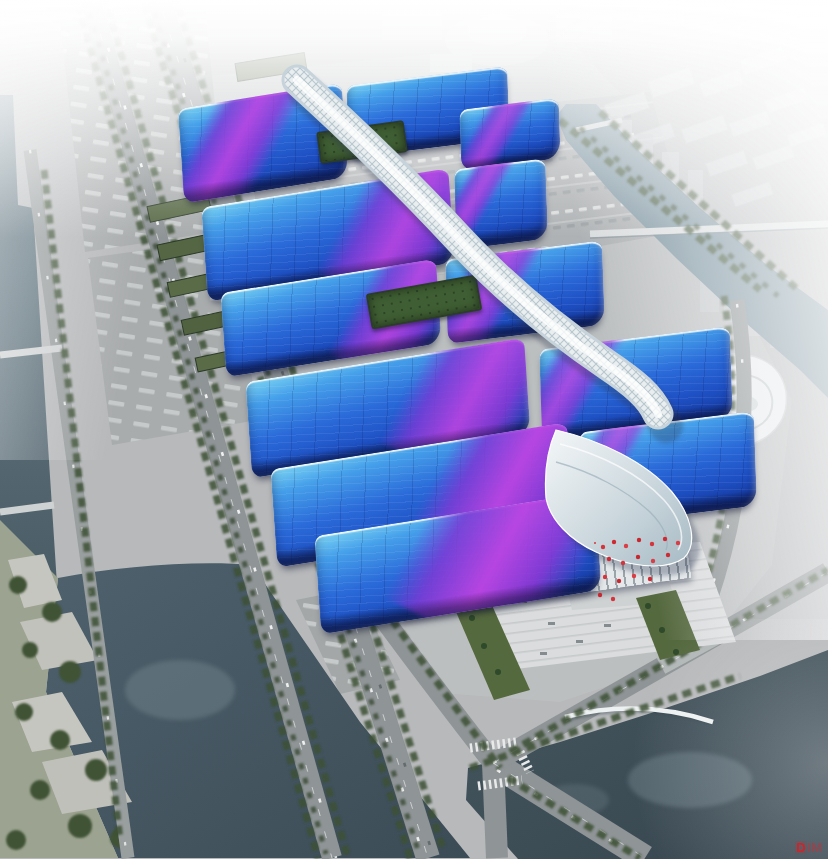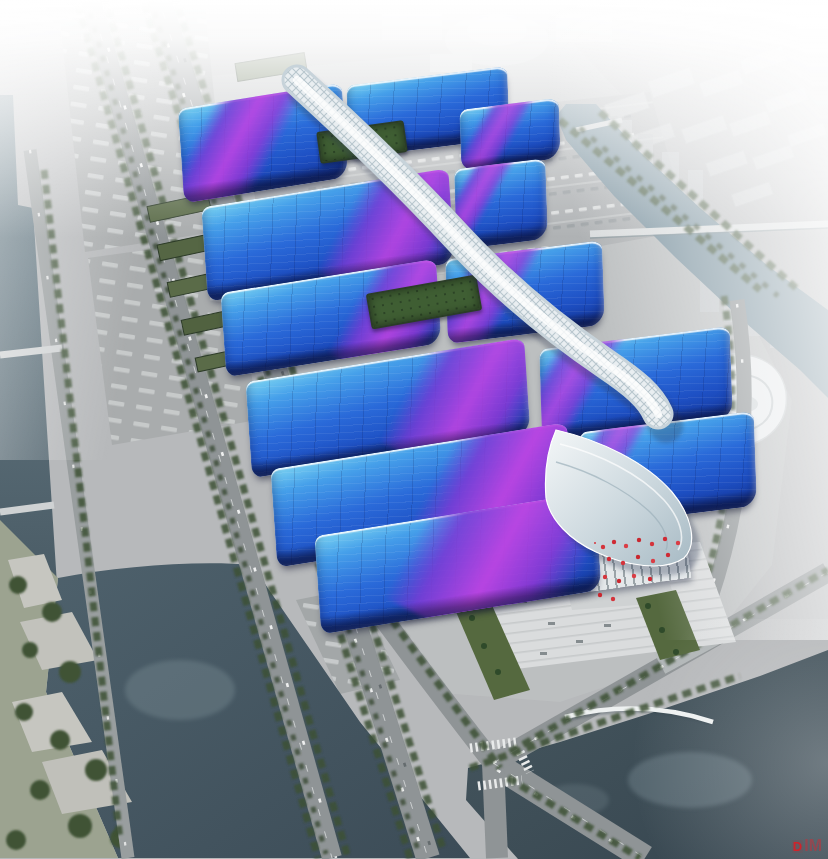--- a/index.html
+++ b/index.html
@@ -45,21 +45,21 @@
   .flags{position:absolute;left:594px;top:542px;width:2px;height:2px;border-radius:50%;background:#d4343c;
     box-shadow:8px 4px 0 1.2px #d4343c,19px -1px 0 1.2px #cf2a34,31px 3px 0 1.2px #da3d45,44px -3px 0 1.2px #c9272f,
       57px 1px 0 1.2px #d4343c,70px -4px 0 1.2px #cf2a34,83px 0 0 1.2px #da3d45,14px 16px 0 1.2px #cf2a34,
       28px 20px 0 1.2px #d4343c,43px 14px 0 1.2px #c9272f,58px 18px 0 1.2px #da3d45,73px 12px 0 1.2px #cf2a34,
       10px 34px 0 1.2px #d4343c,24px 38px 0 1.2px #c9272f,39px 33px 0 1.2px #da3d45,55px 36px 0 1.2px #cf2a34,
       5px 52px 0 1.2px #c9272f,18px 56px 0 1.2px #d4343c;}
 
   .watermark{position:absolute;right:6px;bottom:5px;display:flex;align-items:baseline;gap:1px;
     font-weight:bold;font-size:13px;line-height:1;letter-spacing:0;}
   .wm-primary{color:#d0232b;background:rgba(208,35,43,.12);border-radius:2px;padding:0 1px;}
-  .wm-secondary{color:rgba(206,44,54,.5);font-size:16px;}
+  .wm-secondary{color:rgba(206,44,54,.5);font-size:13px;}
 </style>
 </head>
 <body>
 
 <div id="stage" aria-label="Aerial architectural rendering of a riverside exhibition and convention center: parallel rows of wave-shaped blue roofs with sweeping purple ribbon stripes, joined by a white lattice central corridor that ends in a silver wave entrance canopy and flag-lined plaza, surrounded by tree-lined boulevards, canals, a lake, parking and truck depots, with a hazy white city skyline beyond.">
 
   <svg width="828" height="859" viewBox="0 0 828 859">
     <defs>
       <filter id="b1">
           <feGaussianBlur stdDeviation="0.8"></feGaussianBlur>

